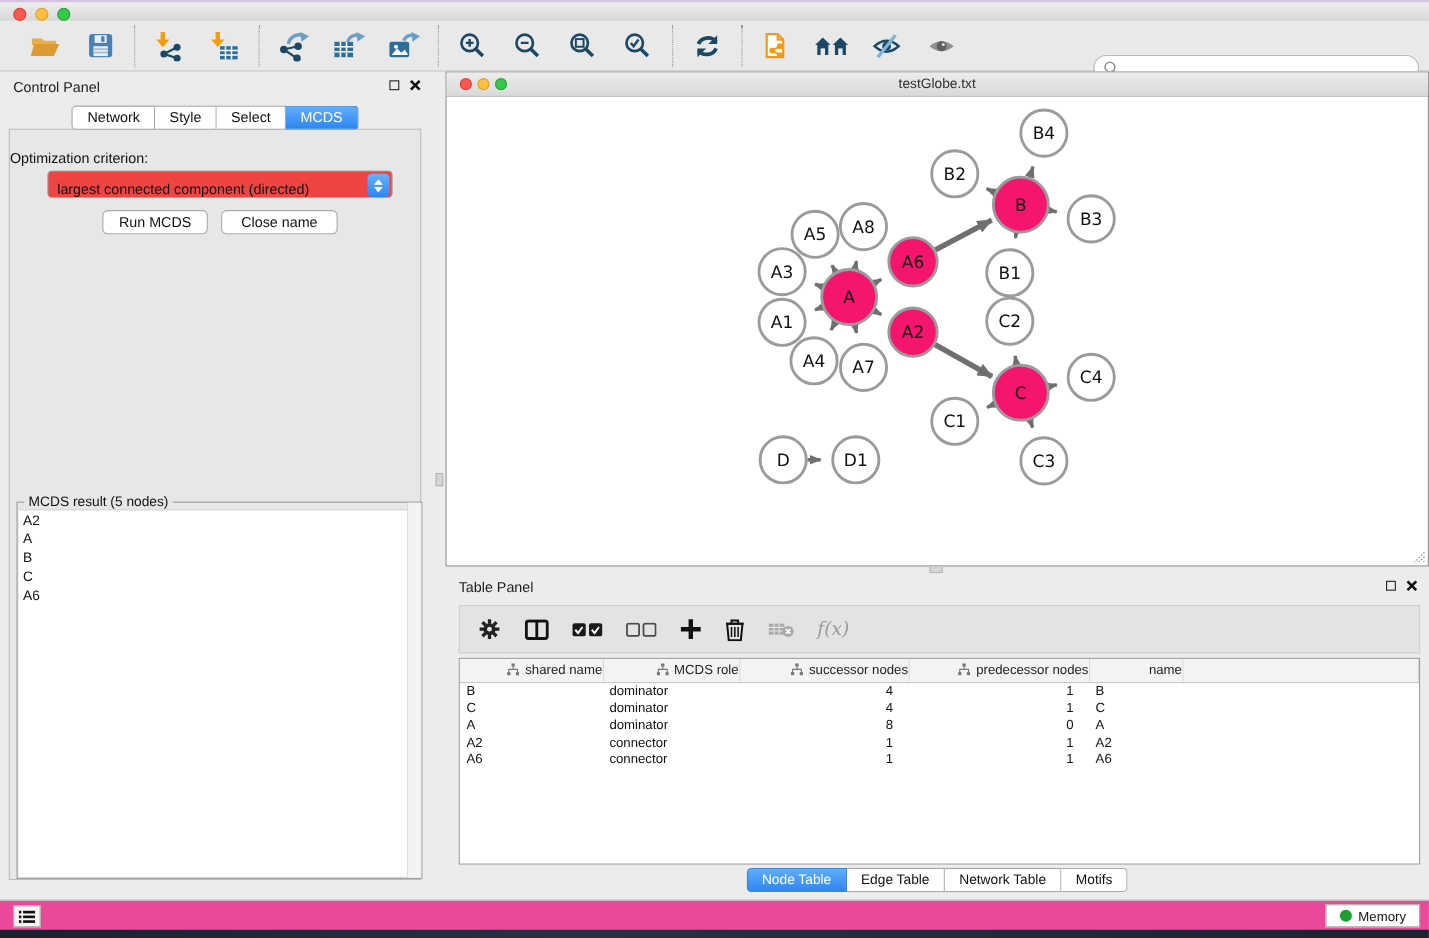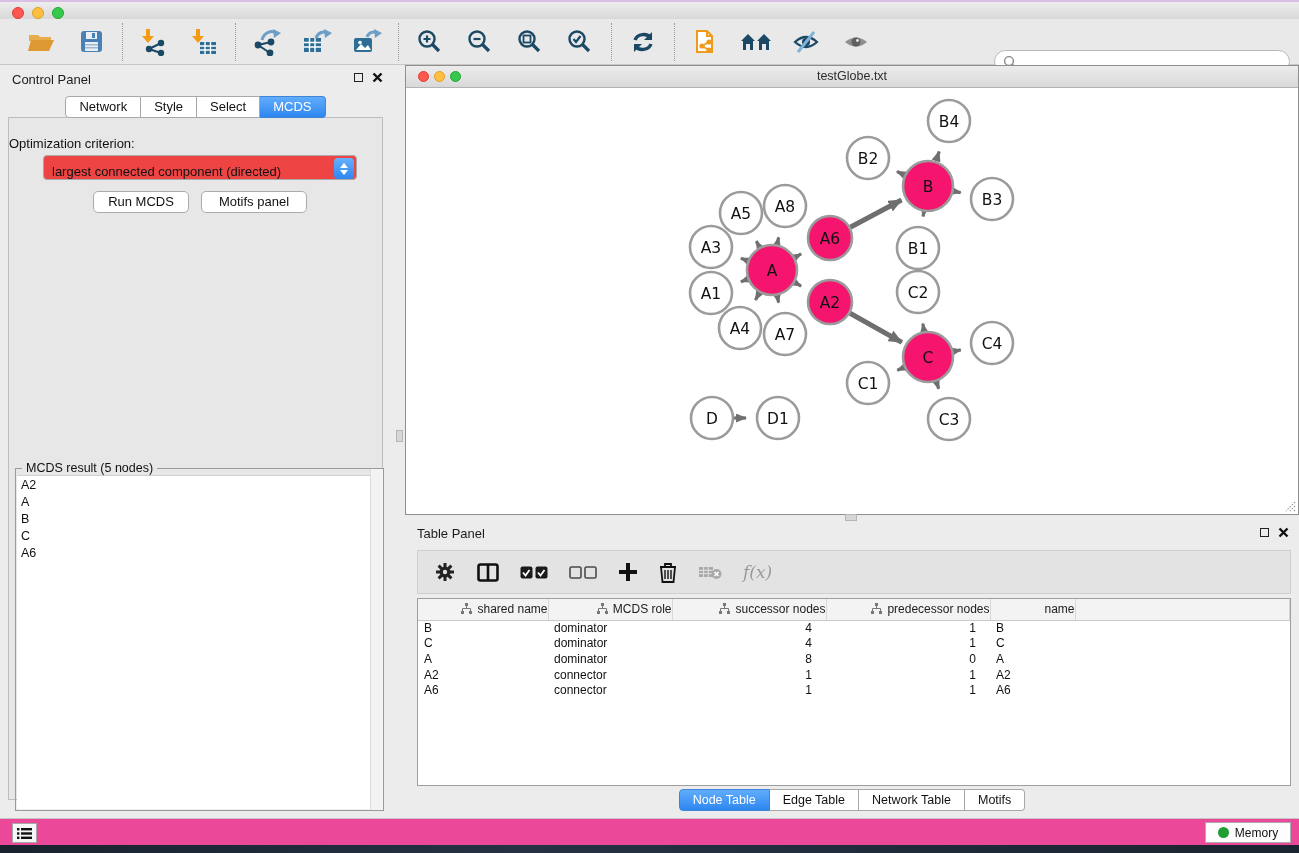--- a/index.html
+++ b/index.html
@@ -49,21 +49,21 @@
   #criterion-select .sel-text { flex:1; font-size:13px; padding-left:8px; color:#111; white-space:nowrap; }
   #criterion-select .stepper { width:20px; height:21px; margin-right:2px; border-radius:4px;
     background:linear-gradient(#66B1FC,#2E86F0); display:flex; flex-direction:column;
     align-items:center; justify-content:center; gap:2px; }
   .tri-up { width:0; height:0; border-left:4px solid transparent; border-right:4px solid transparent; border-bottom:5px solid #fff; }
   .tri-down { width:0; height:0; border-left:4px solid transparent; border-right:4px solid transparent; border-top:5px solid #fff; }
   .cp-btn { position:absolute; top:73px; height:22px; background:#fff; border:1px solid #ABABAB;
     border-radius:5px; font-size:13px; color:#111; text-align:center; line-height:20px; cursor:pointer; }
   #run-btn { left:84px; width:96px; }
   #close-btn { left:192px; width:106px; }
-  #result-group { position:absolute; left:6px; top:338px; width:369px; height:343px; border:1px solid #9B9B9B;margin-top:12px; }
+  #result-group { position:absolute; left:6px; top:338px; width:369px; height:343px; border:1px solid #9B9B9B; }
   #result-group .group-label { position:absolute; top:-8px; left:6px; background:#E7E7E7;
     padding:0 4px; font-size:12.5px; color:#111; }
   #result-list { position:absolute; left:1px; top:6px; right:1px; bottom:1px; background:#fff;
     border-top:1px solid #cfcfcf; overflow:hidden; }
   #result-scroll { position:absolute; right:0; top:0; bottom:0; width:13px; background:#F3F3F3; border-left:1px solid #DDD; }
   .result-item { font-size:12.5px; color:#111; padding:1.5px 4px; line-height:14px; cursor:default; }
 
   
   #network-window { position:absolute; left:405px; top:65px; width:894px; height:450px;
     background:#fff; border:1px solid #8E8E8E; }
@@ -296,21 +296,21 @@
   <div id="cp-body">
     <div id="opt-label">Optimization criterion:</div>
     <div id="criterion-select">
       <span class="sel-text">largest connected component (directed)</span>
       <span class="stepper">
           <span class="tri-up"></span>
           <span class="tri-down"></span>
         </span>
     </div>
     <div class="cp-btn" id="run-btn">Run MCDS</div>
-    <div class="cp-btn" id="close-btn">Motifs panel</div>
+    <div class="cp-btn" id="close-btn">Close name</div>
     <div id="result-group">
       <span class="group-label">MCDS result (5 nodes)</span>
       <div id="result-list">
           <div class="result-item">A2</div>
           <div class="result-item">A</div>
           <div class="result-item">B</div>
           <div class="result-item">C</div>
           <div class="result-item">A6</div>
         </div>
       <div id="result-scroll"></div>

